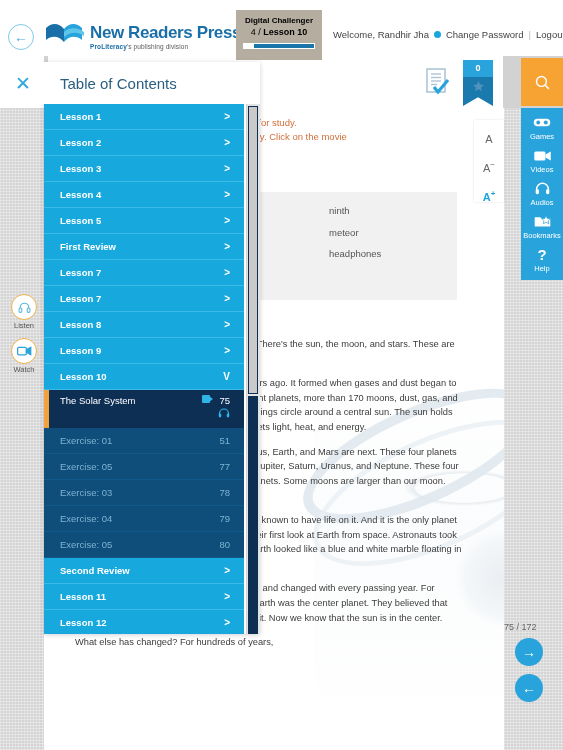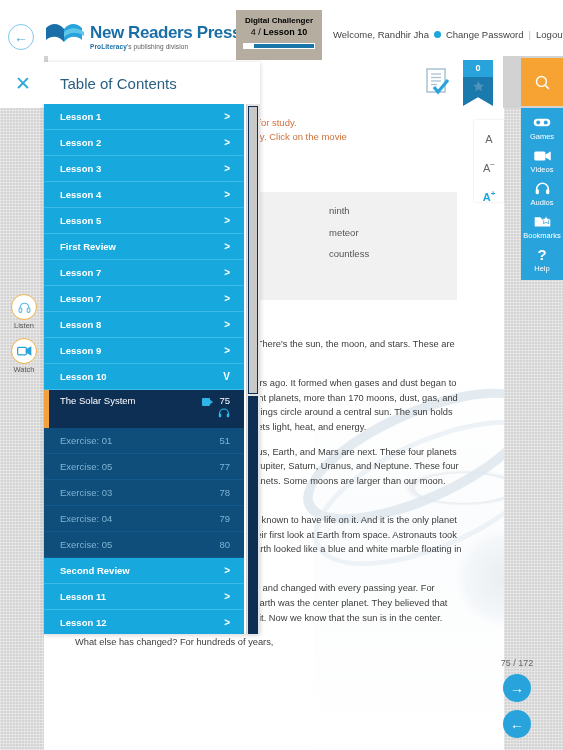--- a/index.html
+++ b/index.html
@@ -168,21 +168,21 @@
   .fontwidget {
     position: absolute; left: 474px; top: 120px; width: 30px; height: 82px;
     background: #ffffff; z-index: 12; text-align: center; padding-top: 6px;
     box-shadow: 0 0 2px rgba(0,0,0,.12);
   }
   .fontwidget div { font-size: 11px; color: #666; line-height: 26px; }
   .fontwidget .plus { color: #19a6dd; font-weight: bold; }
   .fontwidget sup { font-size: 8px; }
 
   
-  .pager { position: absolute; left: 492px; top: 622px; width: 50px; z-index: 15; text-align: center; margin-top: 36px; }
+  .pager { position: absolute; left: 504px; top: 622px; width: 50px; z-index: 15; text-align: left; }
   .pager .cnt { font-size: 9px; color: #666; margin-bottom: 6px; }
   .pager .nav {
     width: 28px; height: 28px; border-radius: 50%; background: #29a3dc;
     margin: 0 auto 8px; display: flex; align-items: center; justify-content: center;
     color: #fff; font-size: 14px;
   }
 
   
   .toc-close {
     position: absolute; left: 2px; top: 62px; width: 42px; height: 42px;
@@ -210,21 +210,21 @@
   .toc-row.current {
     background: #0d2f54; height: 38px; font-weight: normal; border-bottom: none;
     align-items: flex-start; padding-top: 5px; position: relative;
   }
   .toc-row.current .marker {
     position: absolute; left: 0; top: 0; width: 5px; height: 38px; background: #f2a13c;
   }
   .toc-row.current .right {
     display: flex; flex-direction: column; align-items: flex-end; gap: 2px;
   }
-  .toc-row.current .r1 { display: flex; align-items: flex-end; gap: 6px; padding-left: 37px; }
+  .toc-row.current .r1 { display: flex; align-items: flex-start; gap: 6px; padding-left: 37px; }
   .toc-row.exercise {
     background: #0f4d7a; color: #7fb4d4; font-weight: normal; border-bottom: 1px solid #14598c;
   }
   .toc-scrollbar {
     position: absolute; right: 0; top: 0; width: 14px; height: 530px; background: #e4e4e4;
     border-left: 1px solid #d0d0d0;
   }
   .toc-thumb {
     position: absolute; right: 2px; top: 2px; width: 10px; height: 288px;
     background: #c9c9c9; border: 1px solid #0d2f54;
@@ -269,21 +269,21 @@
         </div>
         <div class="words-col c2">
           <div>Saturn</div>
           <div>Uranus</div>
           <div>Neptune</div>
           <div>giants</div>
         </div>
         <div class="words-col c3">
           <div>ninth</div>
           <div>meteor</div>
-          <div>countless</div>
+          <div>headphones</div>
         </div>
       </div>
     </div>
     <div class="h-blue-rule">
       <div class="story-title">The Solar System</div>
       <div class="para">What do you see when you look at the sky? There's the sun, the moon, and stars. These are all part of what we call the solar system.</div>
       <div class="para">The solar system began about 4.6 billion years ago. It formed when gases and dust began to pull together. Today the solar system has eight planets, more than 170 moons, dust, gas, and countless numbers of meteors. All of these things circle around a central sun. The sun holds the solar system together and gives the planets light, heat, and energy.</div>
       <div class="para">Mercury is the planet closest to the sun. Venus, Earth, and Mars are next. These four planets are made of rock. The next four planets are Jupiter, Saturn, Uranus, and Neptune. These four are called gas giants. All moons circle the planets. Some moons are larger than our moon. Most are tiny balls of ice and pieces of rock.</div>
     </div>
     <div style="padding-left:13px;">

